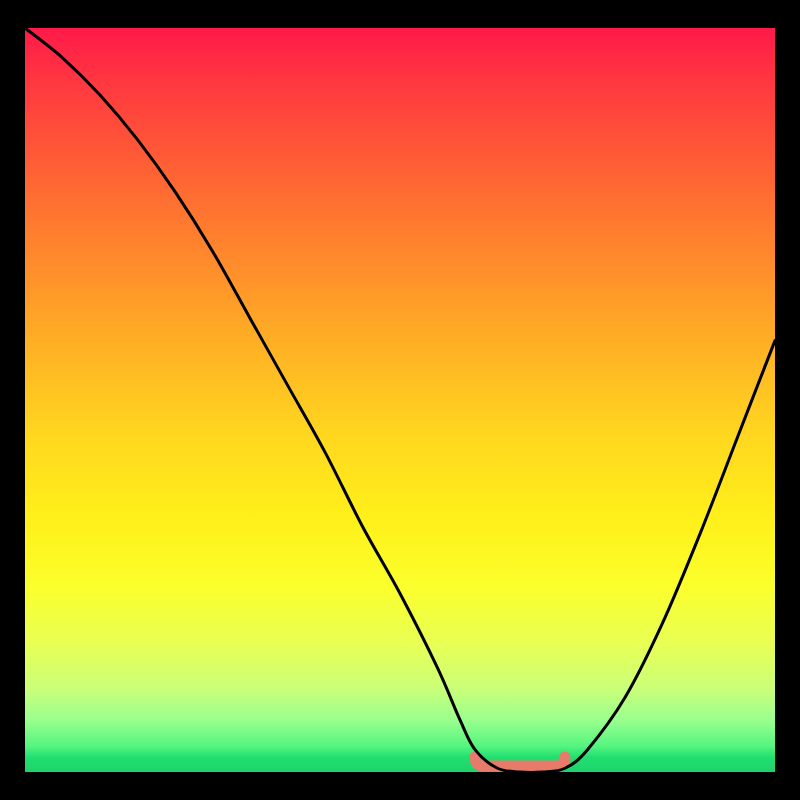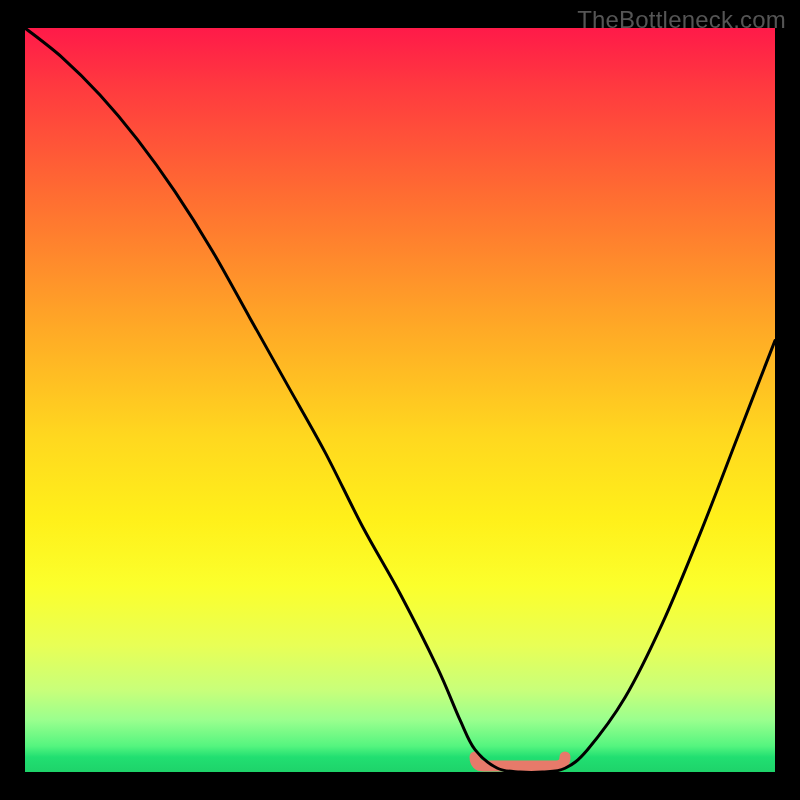--- a/index.html
+++ b/index.html
@@ -63,21 +63,20 @@
     top: 0;
     width: 750px;
     height: 744px;
     z-index: 4;
   }
 </style>
 </head>
 <body>
 
 <div class="frame">
-  <div class="watermark">TheBottleneck.com</div>
 
   <div class="plot-area">
 
     <svg class="marker" viewBox="0 0 750 744" preserveAspectRatio="none">
       <path id="marker-path" fill="none" stroke-linecap="round" stroke-linejoin="round" d="M 450 729 Q 450 738 459 738 L 531 738 Q 540 738 540 729" stroke="#e77a6a" stroke-width="11"></path>
     </svg>
 
     <svg class="curve" viewBox="0 0 750 744" preserveAspectRatio="none">
       <path id="curve-path" fill="none" stroke-linecap="round" stroke-linejoin="round" d="M 0 0 C 6.25 4.959999999999998, 25 18.6, 37.5 29.75999999999999 C 50 40.91999999999998, 62.5 53.319999999999915, 75 66.95999999999992 C 87.5 80.59999999999992, 100 95.48000000000002, 112.5 111.60000000000002 C 125 127.72000000000003, 137.5 145.07999999999996, 150 163.67999999999995 C 162.5 182.27999999999994, 175 202.12000000000003, 187.5 223.20000000000005 C 200 244.28000000000006, 212.5 267.84000000000003, 225 290.16 C 237.5 312.48, 250 334.8, 262.5 357.12 C 275 379.44, 287.5 400.52, 300 424.08 C 312.5 447.64, 325 474.92, 337.5 498.48 C 350 522.0400000000001, 362.5 541.8800000000001, 375 565.44 C 387.5 589, 402.50000000000006 618.76, 412.50000000000006 639.84 C 422.50000000000006 660.9200000000001, 428.74999999999994 678.28, 434.99999999999994 691.92 C 441.24999999999994 705.56, 443.75 713.6199999999999, 450 721.68 C 456.25 729.74, 465 736.56, 472.5 740.28 C 480 744, 487.5 743.38, 495 744 C 502.5 744.62, 510 744.62, 517.5 744 C 525 743.38, 532.5 744, 540 740.28 C 547.5 736.56, 552.5 733.4599999999999, 562.5 721.68 C 572.5 709.9, 587.5 690.6800000000001, 600 669.6 C 612.5 648.52, 625 622.48, 637.5 595.2 C 650 567.9200000000001, 662.5 536.92, 675 505.91999999999996 C 687.5 474.91999999999996, 700 441.44, 712.5 409.2 C 725 376.96, 743.75 328.6, 750 312.48" stroke="#000000" stroke-width="3"></path>
     </svg>

